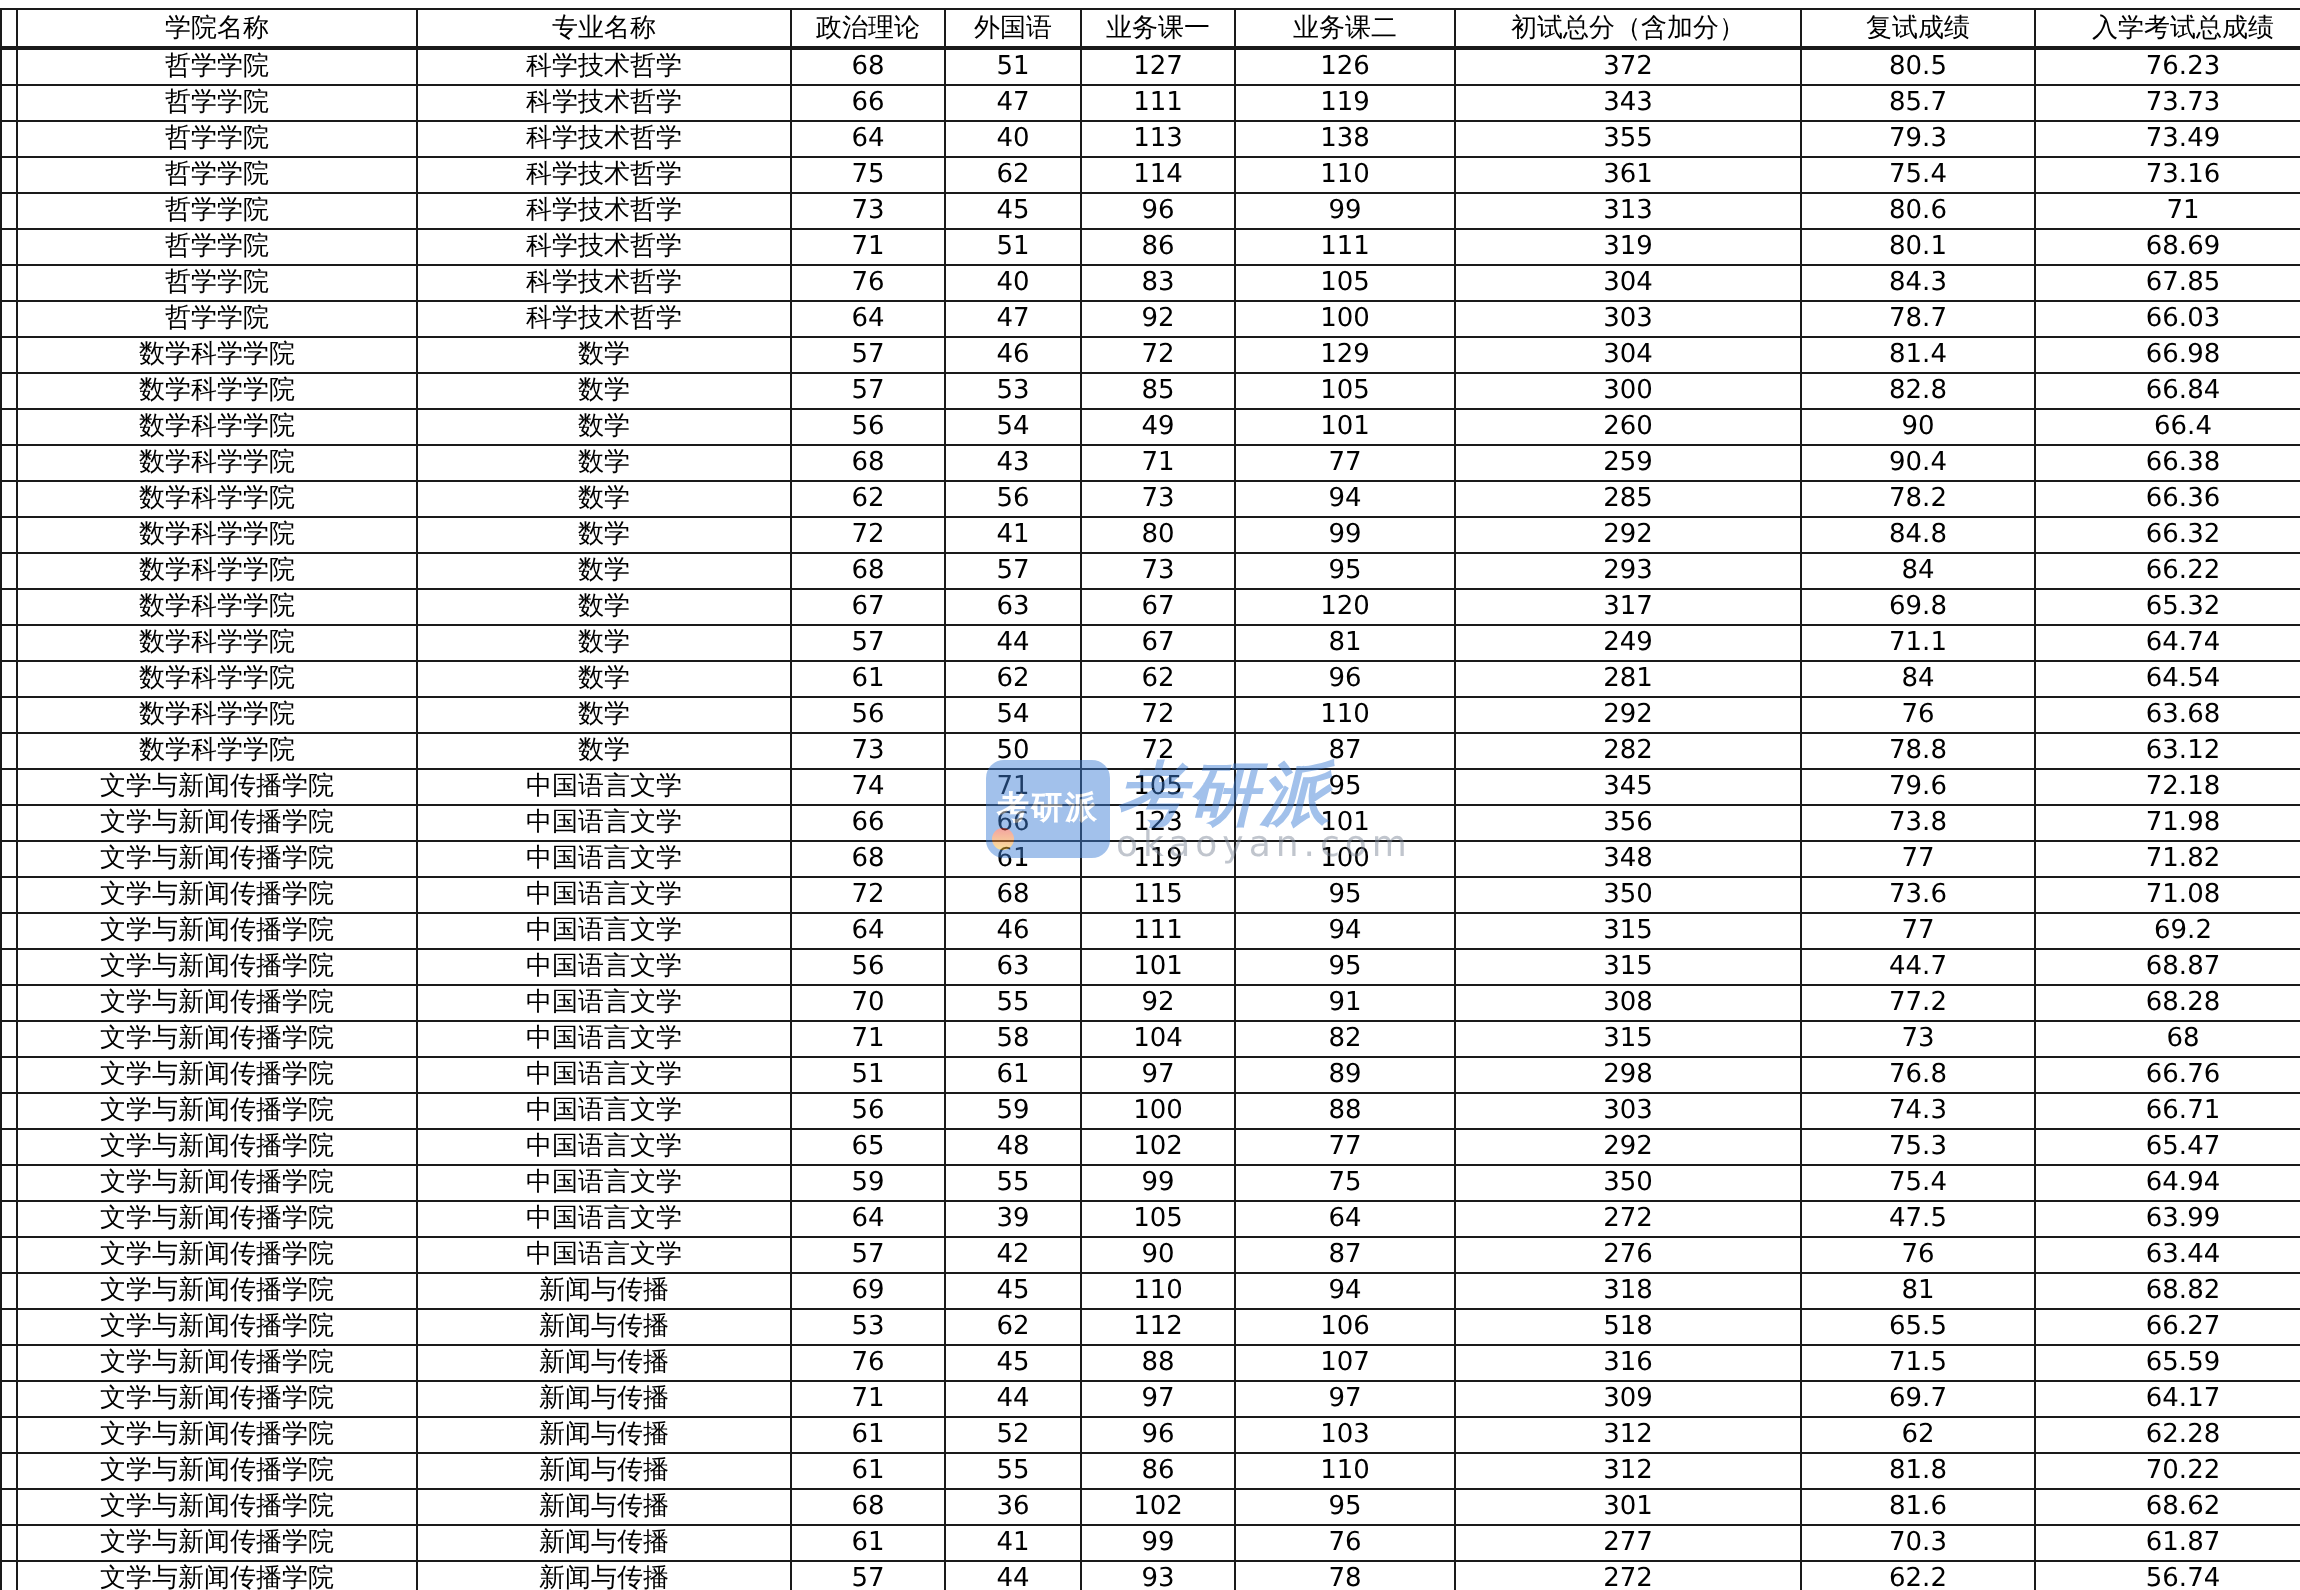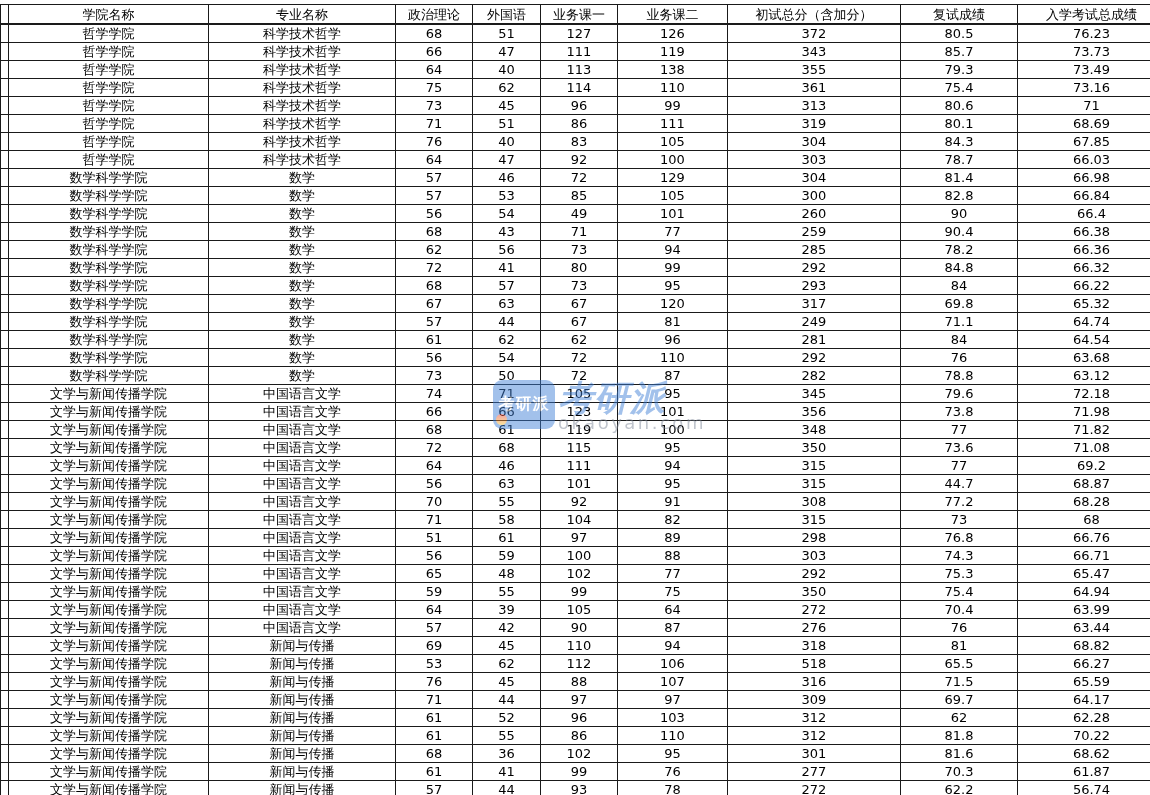--- a/index.html
+++ b/index.html
@@ -515,21 +515,21 @@
       </tr>
       <tr>
         <td></td>
         <td>文学与新闻传播学院</td>
         <td>中国语言文学</td>
         <td>64</td>
         <td>39</td>
         <td>105</td>
         <td>64</td>
         <td>272</td>
-        <td>70.4</td>
+        <td>47.5</td>
         <td>63.99</td>
       </tr>
       <tr>
         <td></td>
         <td>文学与新闻传播学院</td>
         <td>中国语言文学</td>
         <td>57</td>
         <td>42</td>
         <td>90</td>
         <td>87</td>

